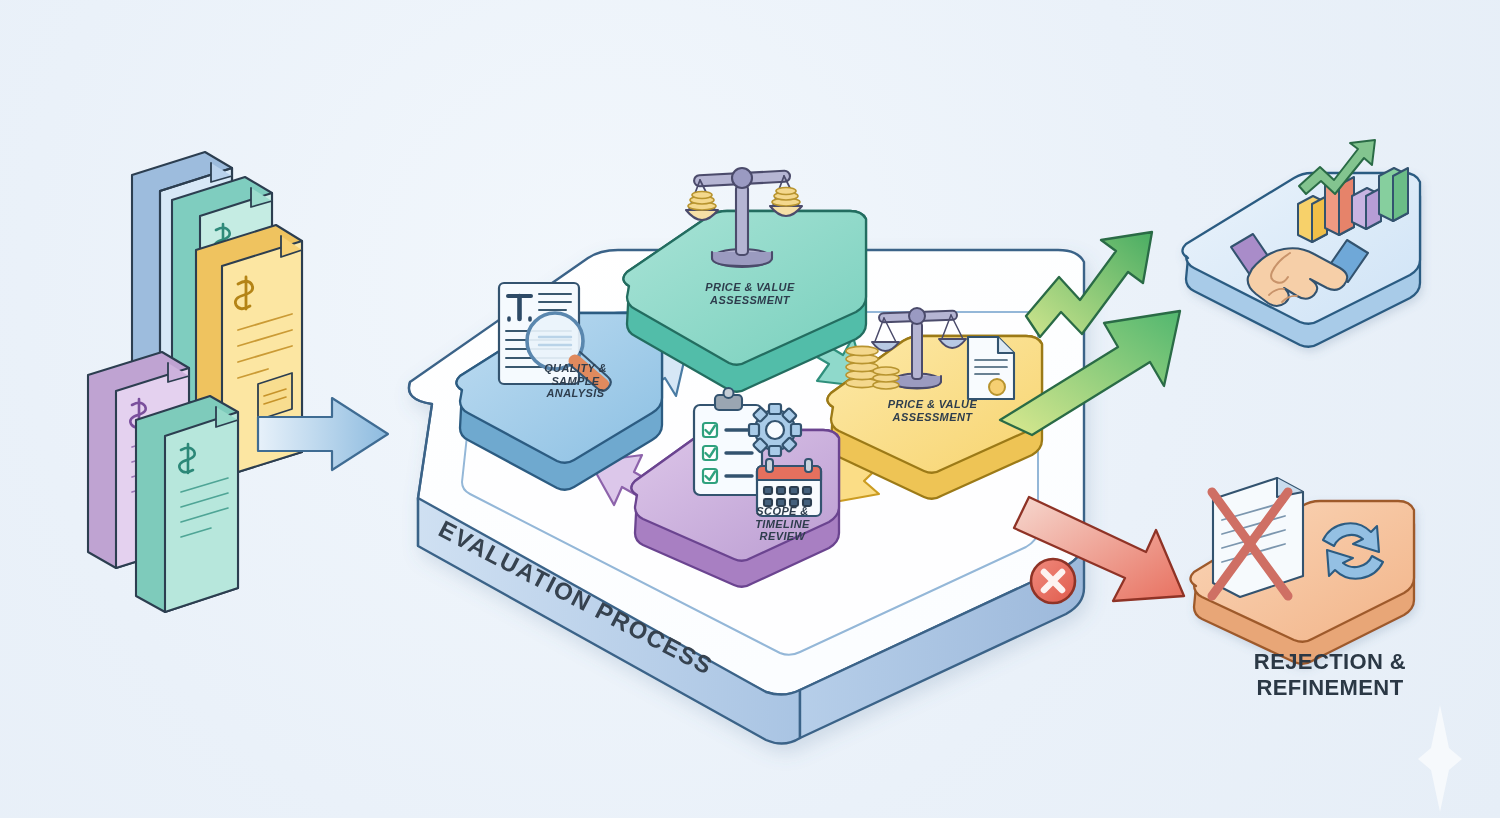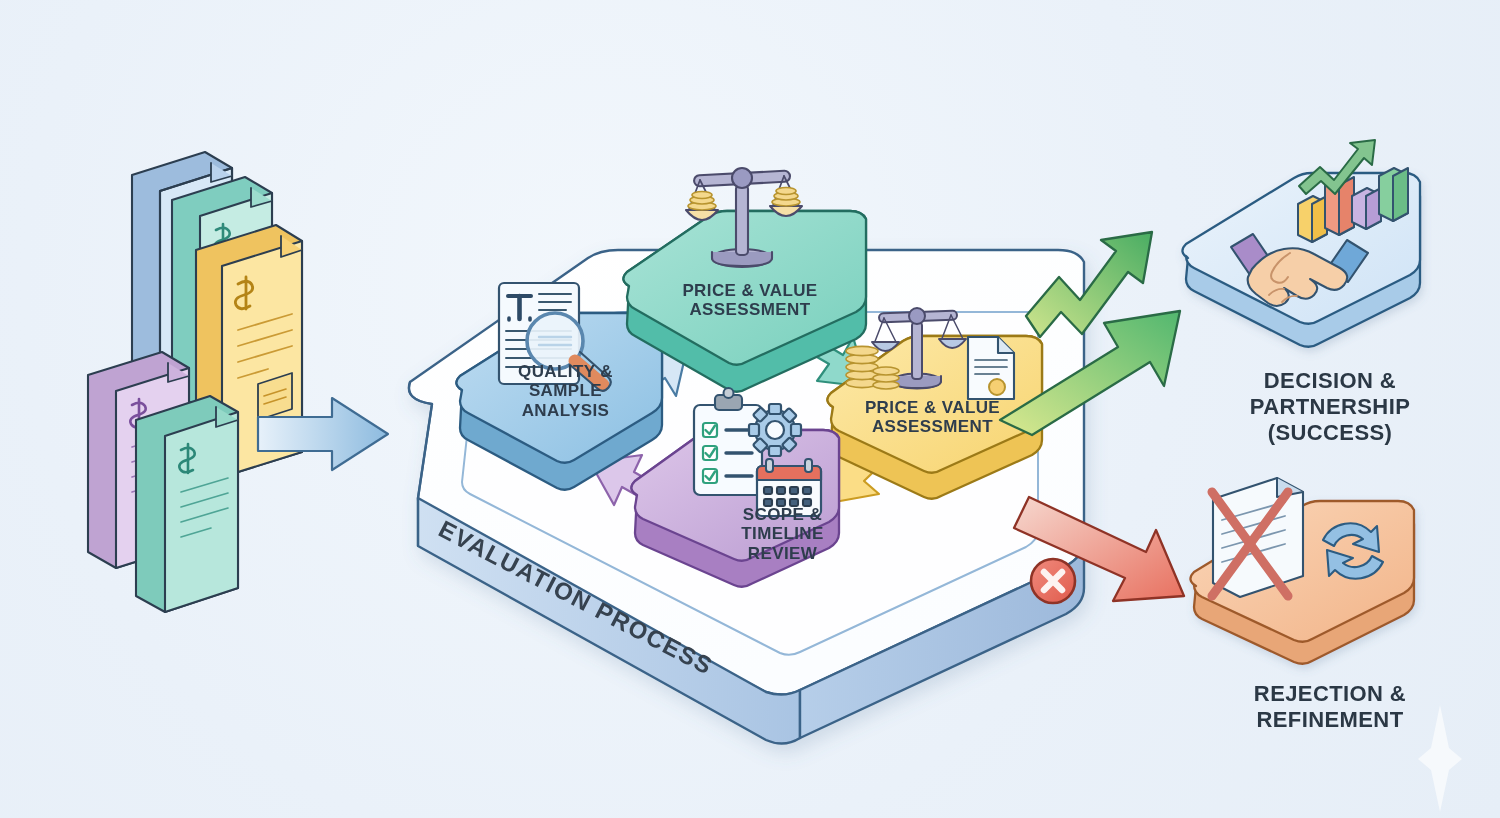--- a/index.html
+++ b/index.html
@@ -21,21 +21,21 @@
   .lbl {
     position: absolute;
     color: #2b3a4a;
     font-weight: 700;
     text-align: center;
     line-height: 1.14;
     letter-spacing: .4px;
     white-space: pre-line;
     pointer-events: none;
   }
-  .lbl-block { font-size: 17px; color: #2e3d4d; }
+  .lbl-block { font-size: 11px; color: #2e3d4d; font-style: italic; }
   .lbl-outcome { font-size: 22px; color: #2b3845; line-height: 1.18; }
   .lbl-process {
     font-size: 24px; color: #36424f; letter-spacing: 1.6px;
     transform: rotate(27.5deg); transform-origin: left top;
     white-space: nowrap; font-weight: 700;
   }
 </style>
 </head>
 <body>
 
@@ -495,36 +495,33 @@
         </g>
       </g>
 
       <g stroke="none">
         <path d="M1440 705 L1449 748 L1462 759 L1449 770 L1440 812 L1431 770 L1418 759 L1431 748 Z" fill="#ffffff" opacity=".62"></path>
       </g>
 
     </g>
   </svg>
 
-  <div class="lbl lbl-block" style="left:483px; top:362px; width:165px;">QUALITY &amp;
+  <div class="lbl lbl-block" style="left:493px; top:362px; width:165px;">QUALITY &amp;
 SAMPLE
 ANALYSIS</div>
 
   <div class="lbl lbl-block" style="left:650px; top:281px; width:200px;">PRICE &amp; VALUE
 ASSESSMENT</div>
 
   <div class="lbl lbl-block" style="left:700px; top:505px; width:165px;">SCOPE &amp;
 TIMELINE
 REVIEW</div>
 
   <div class="lbl lbl-block" style="left:830px; top:398px; width:205px;">PRICE &amp; VALUE
 ASSESSMENT</div>
 
-  <div class="lbl lbl-outcome" style="left:1175px; top:368px; width:310px;">DECISION &amp;
-PARTNERSHIP
-(SUCCESS)</div>
-
-  <div class="lbl lbl-outcome" style="left:1175px; top:681px; width:310px;">REJECTION &amp;
+
+  <div class="lbl lbl-outcome" style="left:1175px; top:649px; width:310px;">REJECTION &amp;
 REFINEMENT</div>
 
   <div class="lbl lbl-process" style="left:447px; top:515px;">EVALUATION PROCESS</div>
 
 </div>
 
 </body></html>

